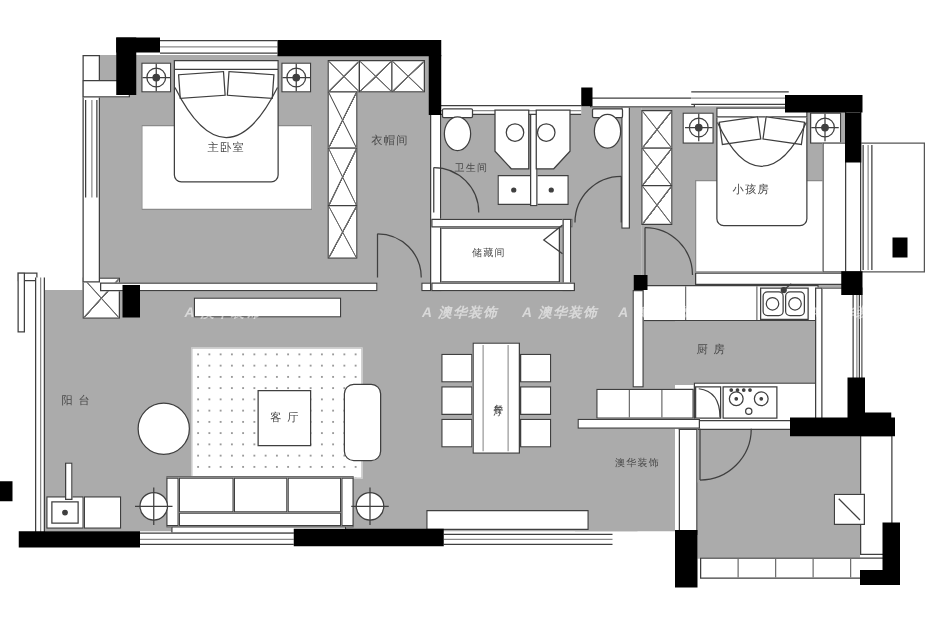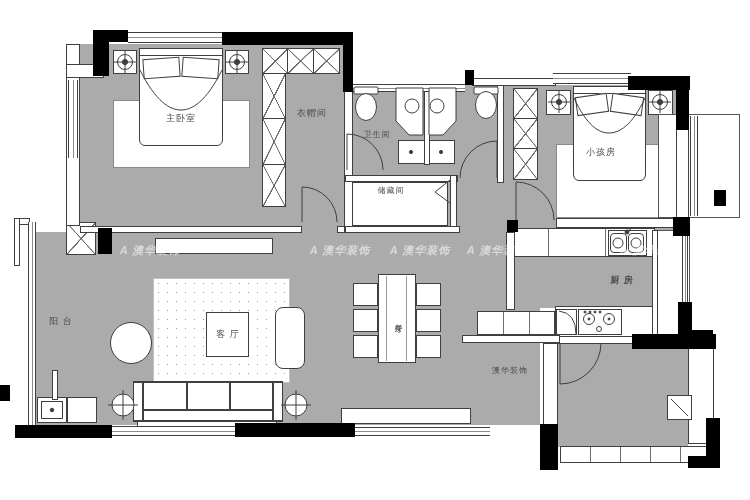--- a/index.html
+++ b/index.html
@@ -26,21 +26,21 @@
   .rug-dots{background-color:#fff;border:1px solid #c2c2c2;
     background-image:radial-gradient(#9a9a9a .7px,transparent .95px);
     background-size:9px 9px;}
   .label{position:absolute;transform:translate(-50%,-50%);font-size:9px;color:#4a4a4a;
     letter-spacing:1px;white-space:nowrap;z-index:40;}
   .label.sm{font-size:8px;}
   .vlabel{writing-mode:vertical-rl;letter-spacing:2px;}
   .divline{background:#707070;}
   .watermark{position:absolute;transform:translate(-50%,-50%);z-index:50;
     color:rgba(255,255,255,.55);font-size:11px;font-style:italic;font-weight:bold;
-    letter-spacing:1px;white-space:nowrap;pointer-events:none;}
+    letter-spacing:1px;white-space:nowrap;pointer-events:none;margin-left:28px;}
   svg.overlay{position:absolute;left:0;top:0;z-index:30;pointer-events:none;}
   .z1{z-index:1}.z2{z-index:2}.z3{z-index:3}.z4{z-index:4}.z5{z-index:5}
 </style>
 </head>
 <body>
 
 <div class="plan">
 
   <div class="abs floor z1" style="left:80px;top:44px;width:265px;height:188px;"></div>
   <div class="abs floor z1" style="left:345px;top:85px;width:168px;height:147px;"></div>
@@ -295,23 +295,23 @@
 
       <circle cx="52" cy="410" r="1.8" fill="#3f3f3f"></circle>
 
       <path d="M671,399 L688,416"></path>
     </g>
   </svg>
 
   <div class="label" style="left:181px;top:118px;">主卧室</div>
   <div class="label" style="left:312px;top:113px;">衣帽间</div>
   <div class="label sm" style="left:377px;top:134px;">卫生间</div>
-  <div class="label sm" style="left:391px;top:190px;font-family:Liberation Mono, monospace;">储藏间</div>
+  <div class="label sm" style="left:391px;top:202px;font-family:Liberation Mono, monospace;">储藏间</div>
   <div class="label" style="left:601px;top:152px;">小孩房</div>
-  <div class="label" style="left:622px;top:280px;font-weight:bold;">厨 房</div>
+  <div class="label" style="left:569px;top:280px;">厨 房</div>
   <div class="label sm vlabel" style="left:397px;top:319px;">餐厅</div>
   <div class="label" style="left:228px;top:334px;">客 厅</div>
   <div class="label" style="left:61px;top:321px;">阳 台</div>
   <div class="label sm" style="left:510px;top:370px;">澳华装饰</div>
 
   <div class="watermark" style="left:150px;top:250px;">
     <span>A</span>
     <span>澳华装饰</span>
   </div>
   <div class="watermark" style="left:340px;top:250px;">

